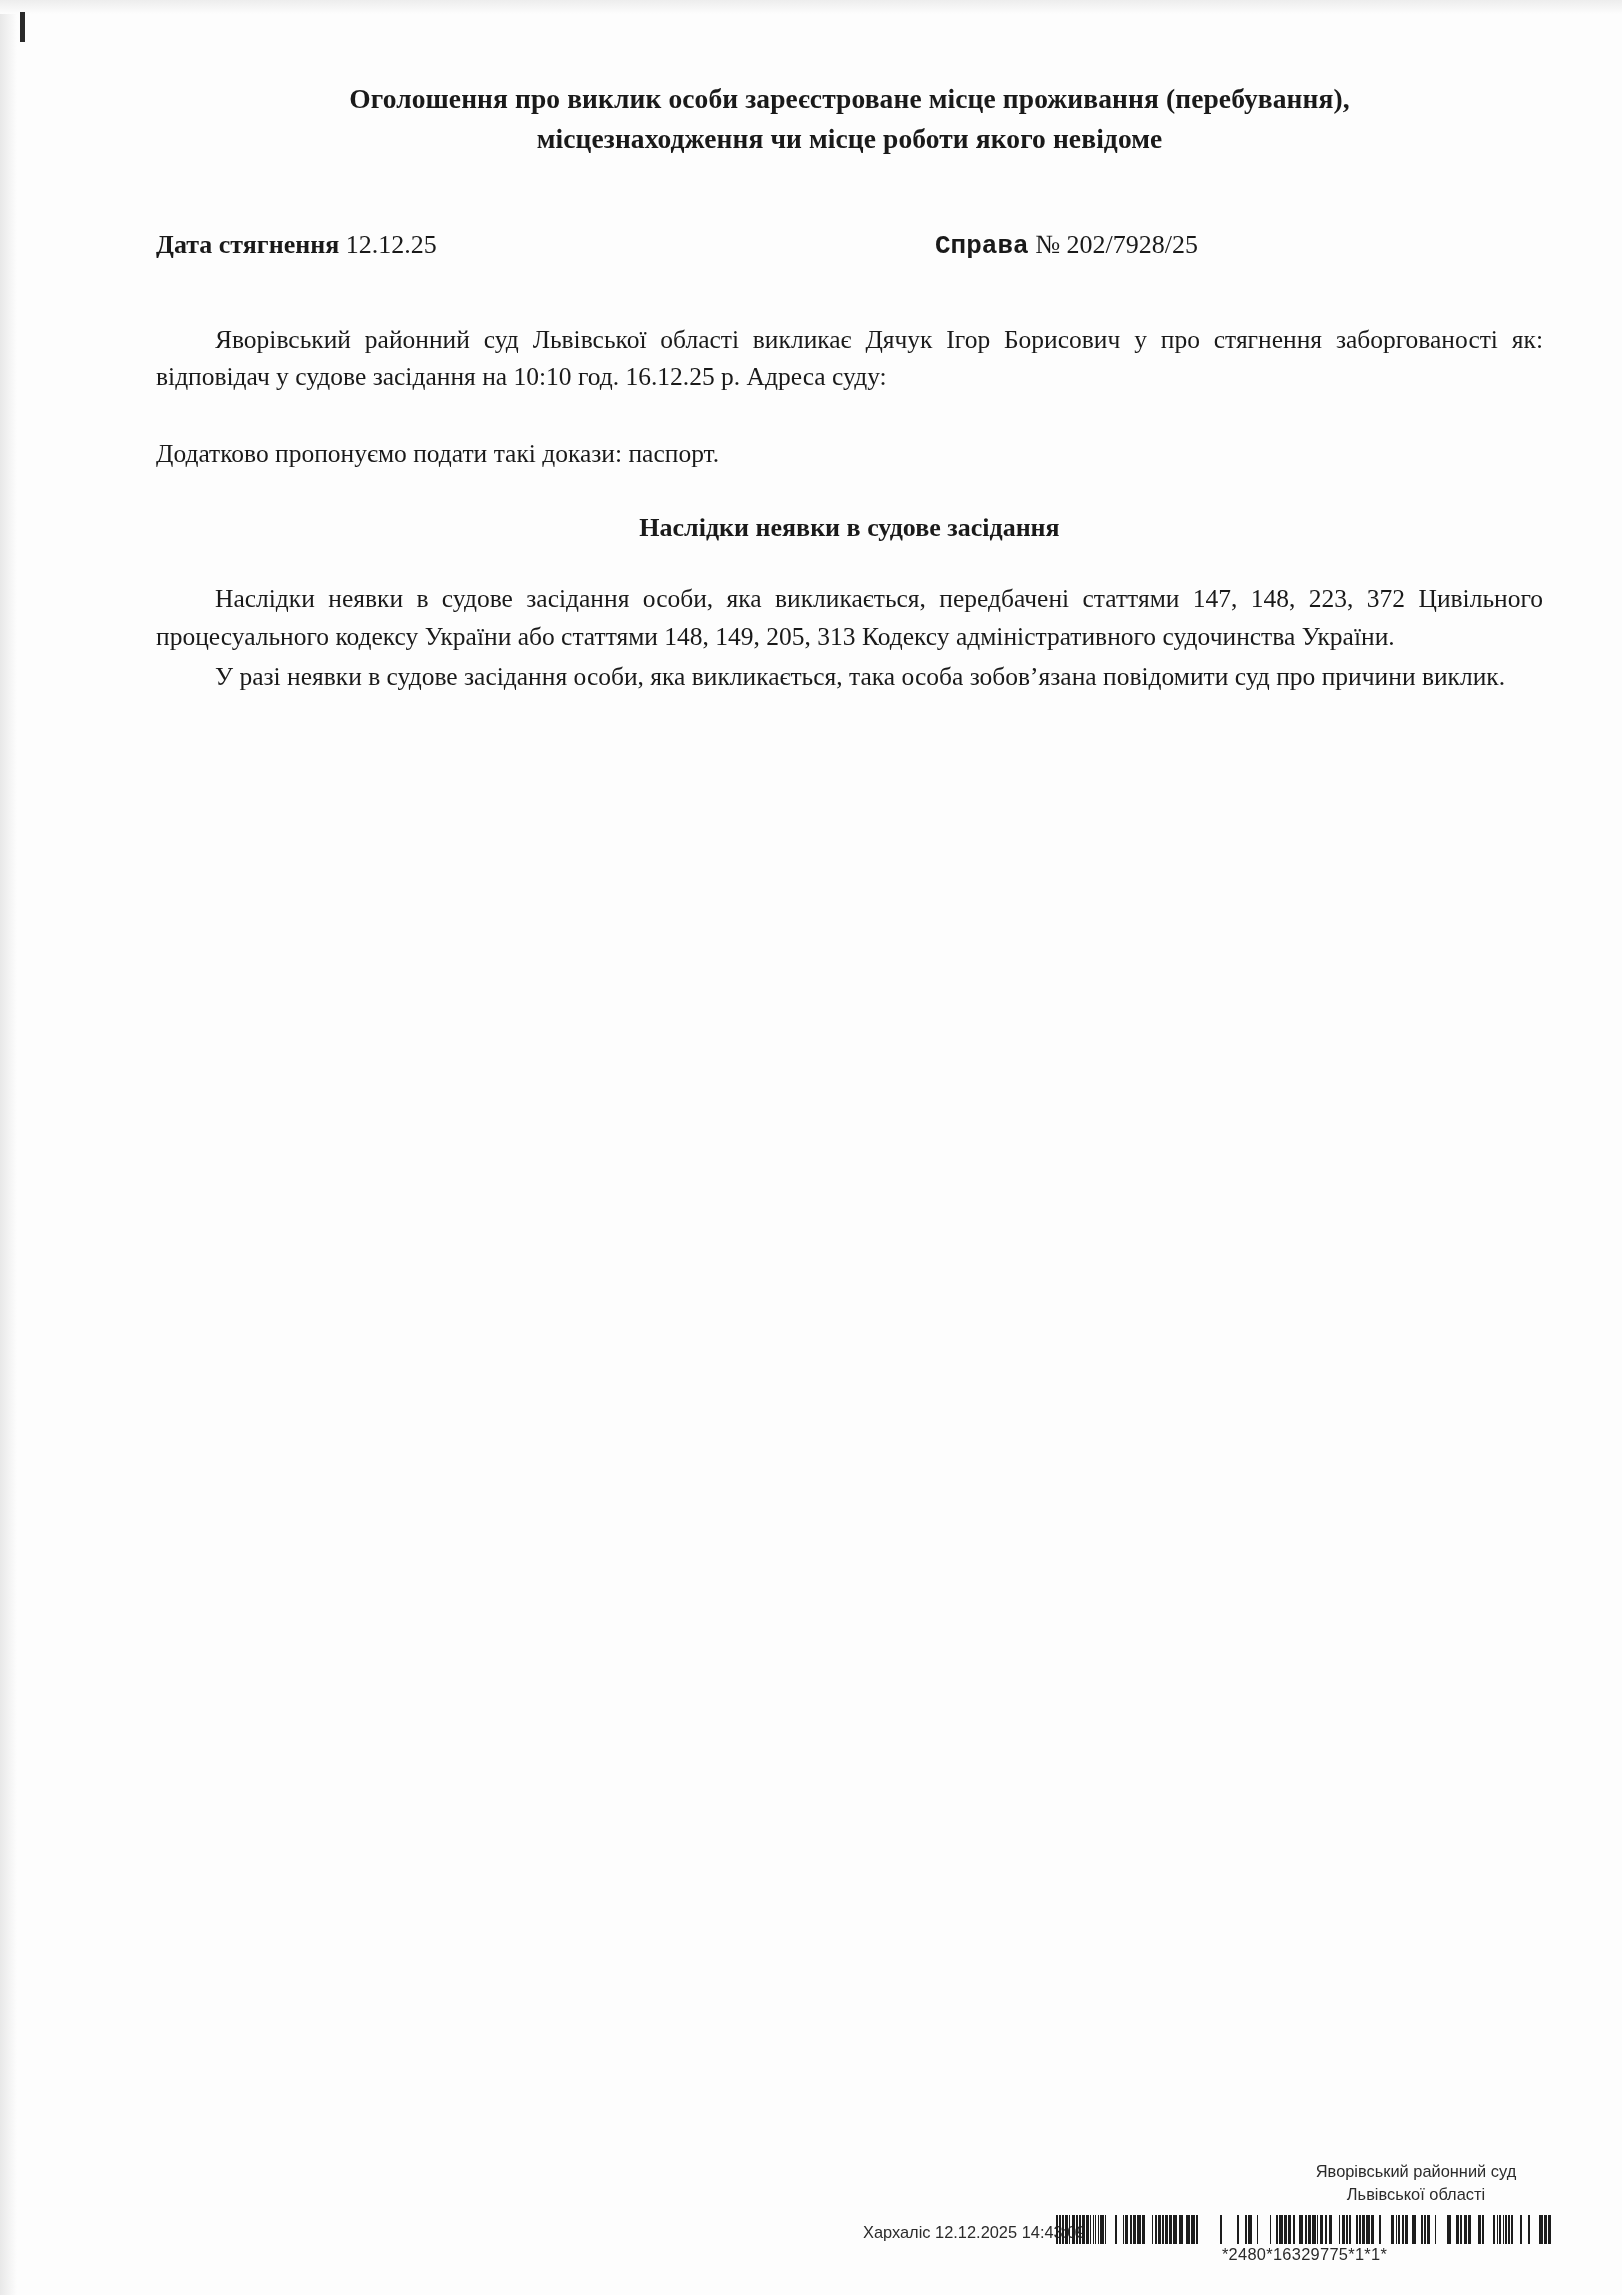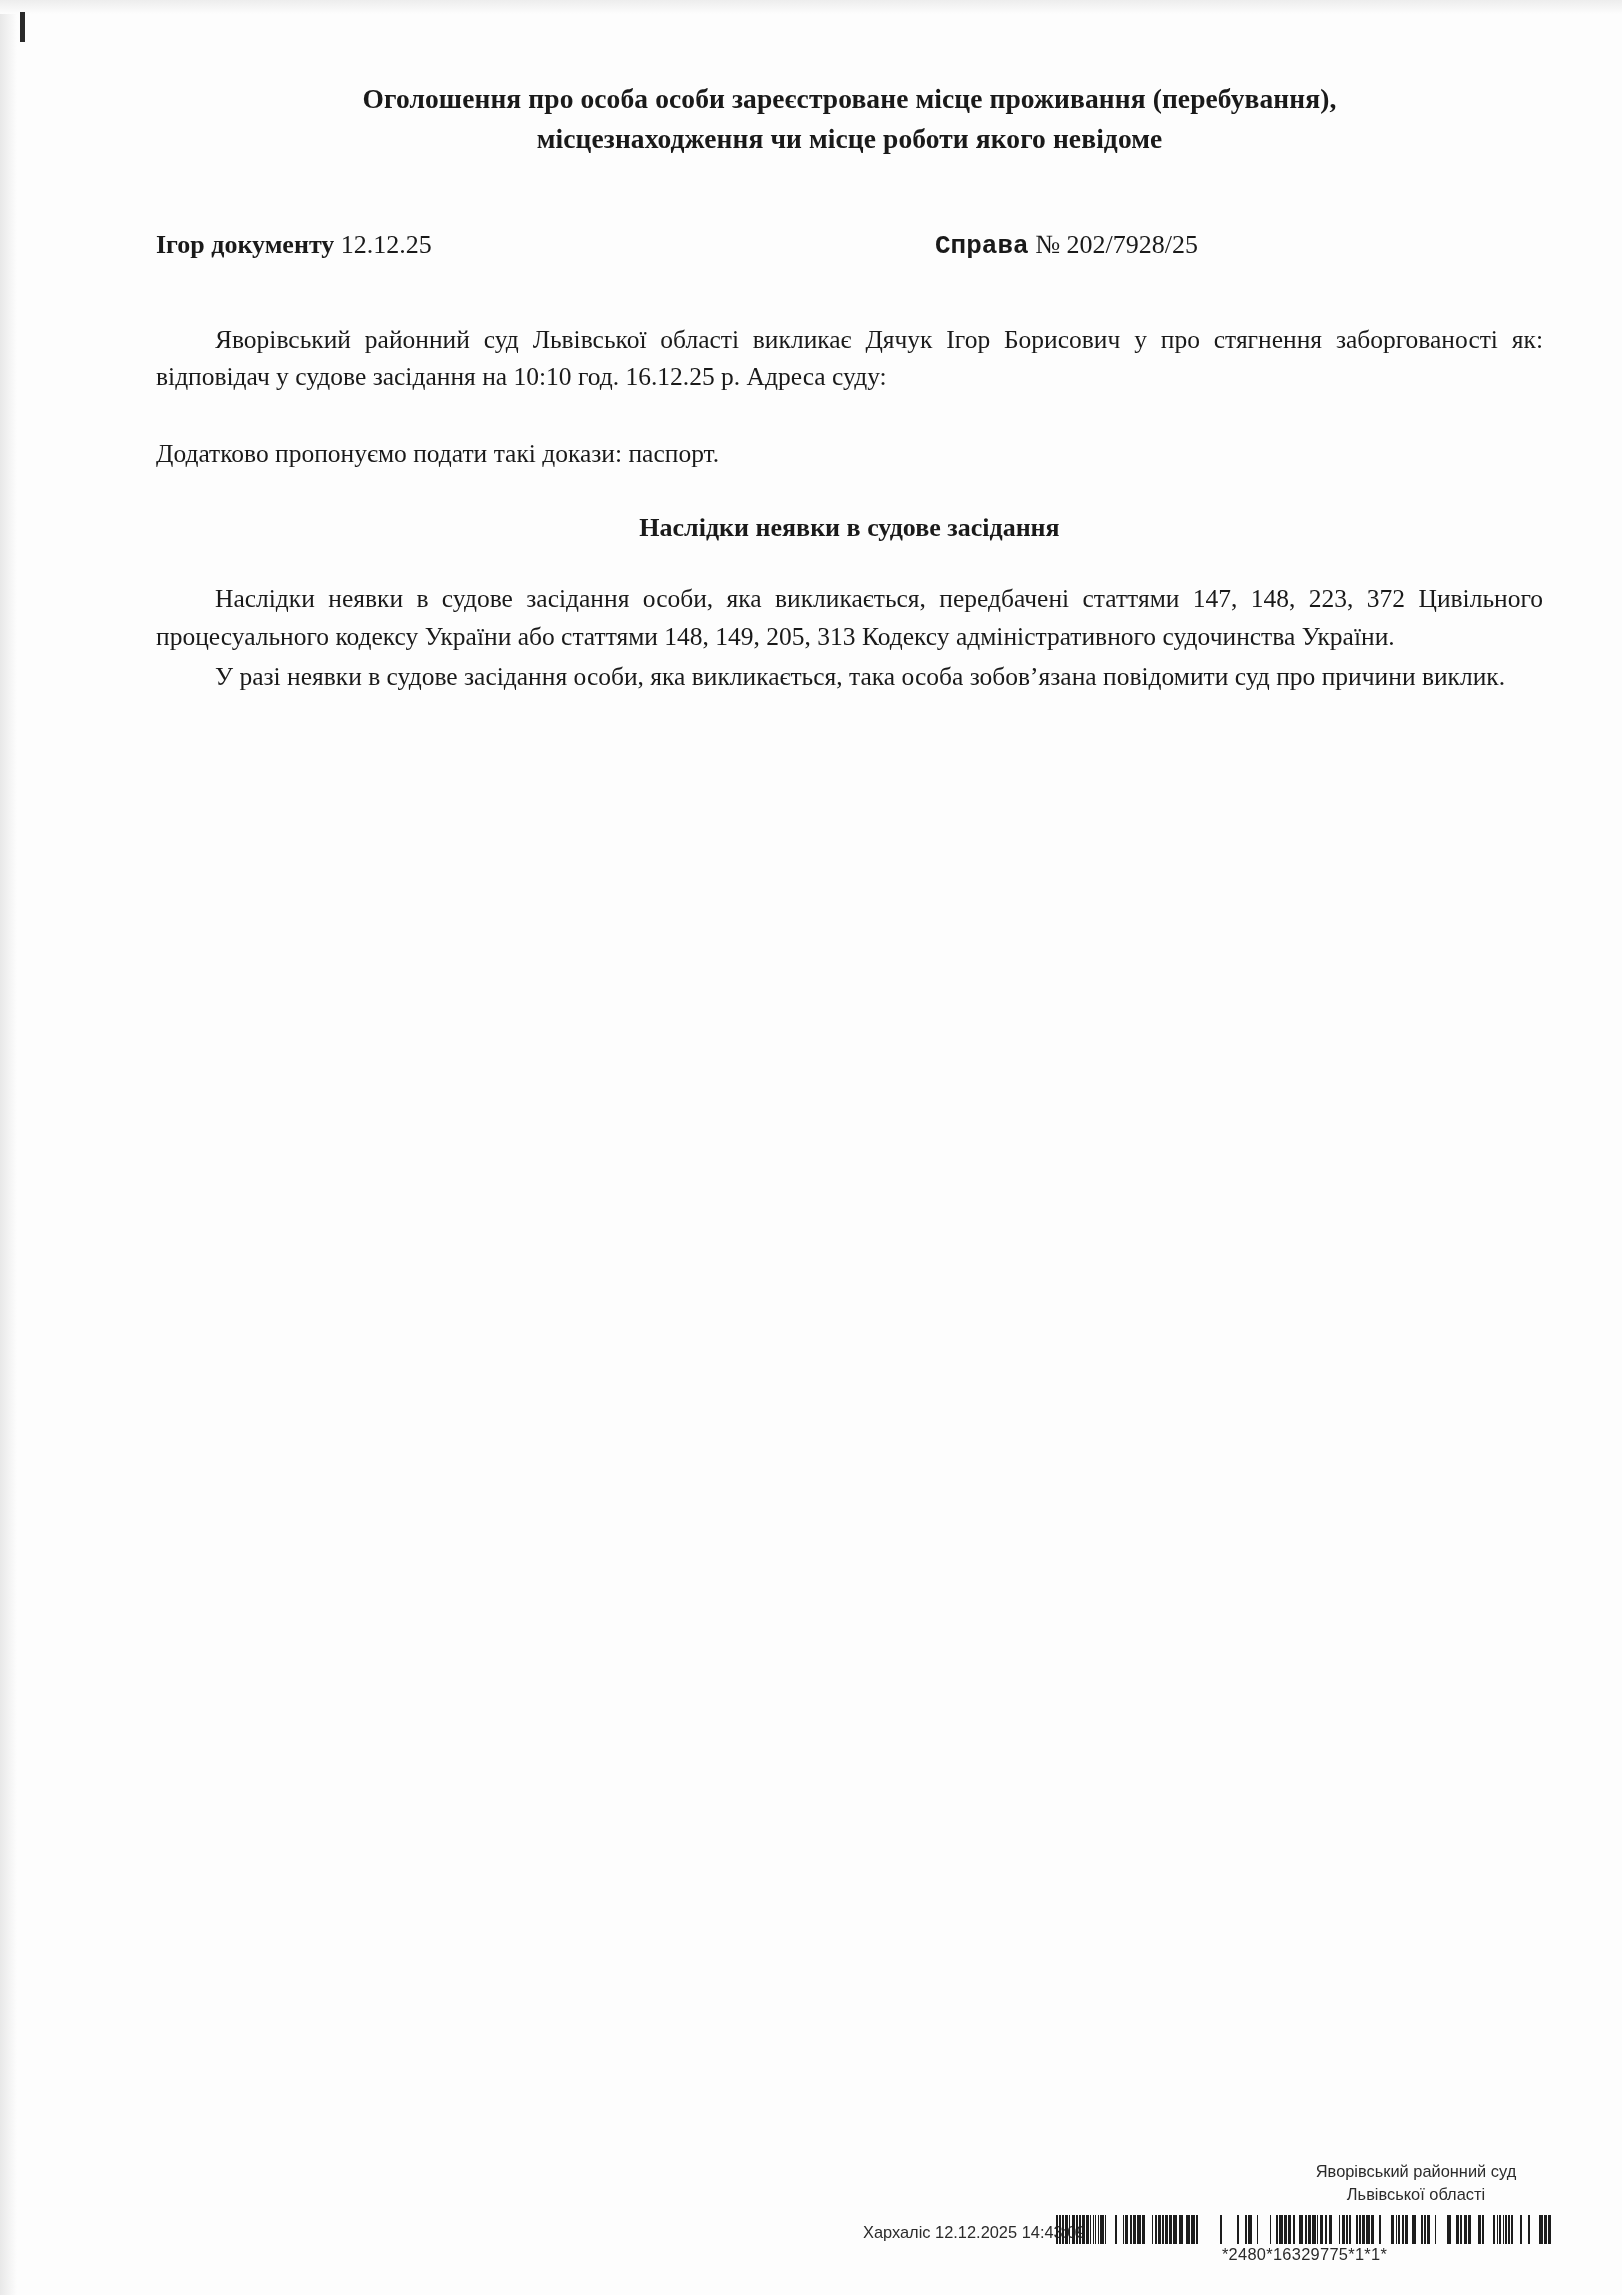--- a/index.html
+++ b/index.html
@@ -171,27 +171,27 @@
 
 <div class="page">
 
   <div class="scan-edge-left"></div>
   <div class="scan-edge-top"></div>
   <div class="scan-mark"></div>
 
   <div class="content">
 
     <div class="doc-title">
-      <span class="title-line">Оголошення про особа особи зареєстроване місце проживання (перебування),</span>
+      <span class="title-line">Оголошення про виклик особи зареєстроване місце проживання (перебування),</span>
       <span class="title-line">місцезнаходження чи місце роботи якого невідоме</span>
     </div>
 
     <div class="meta-row">
       <div class="meta-date">
-        <span class="lbl">Ігор документу</span>
+        <span class="lbl">Дата стягнення</span>
         <span>12.12.25</span>
       </div>
       <div class="meta-case">
         <span class="lbl">Справа</span>
         <span>№ 202/7928/25</span>
       </div>
     </div>
 
     <p class="para first">Яворівський районний суд Львівської області викликає Дячук Ігор Борисович у про стягнення заборгованості  як: відповідач у судове засідання  на  10:10 год. 16.12.25 р. Адреса суду:</p>
 

